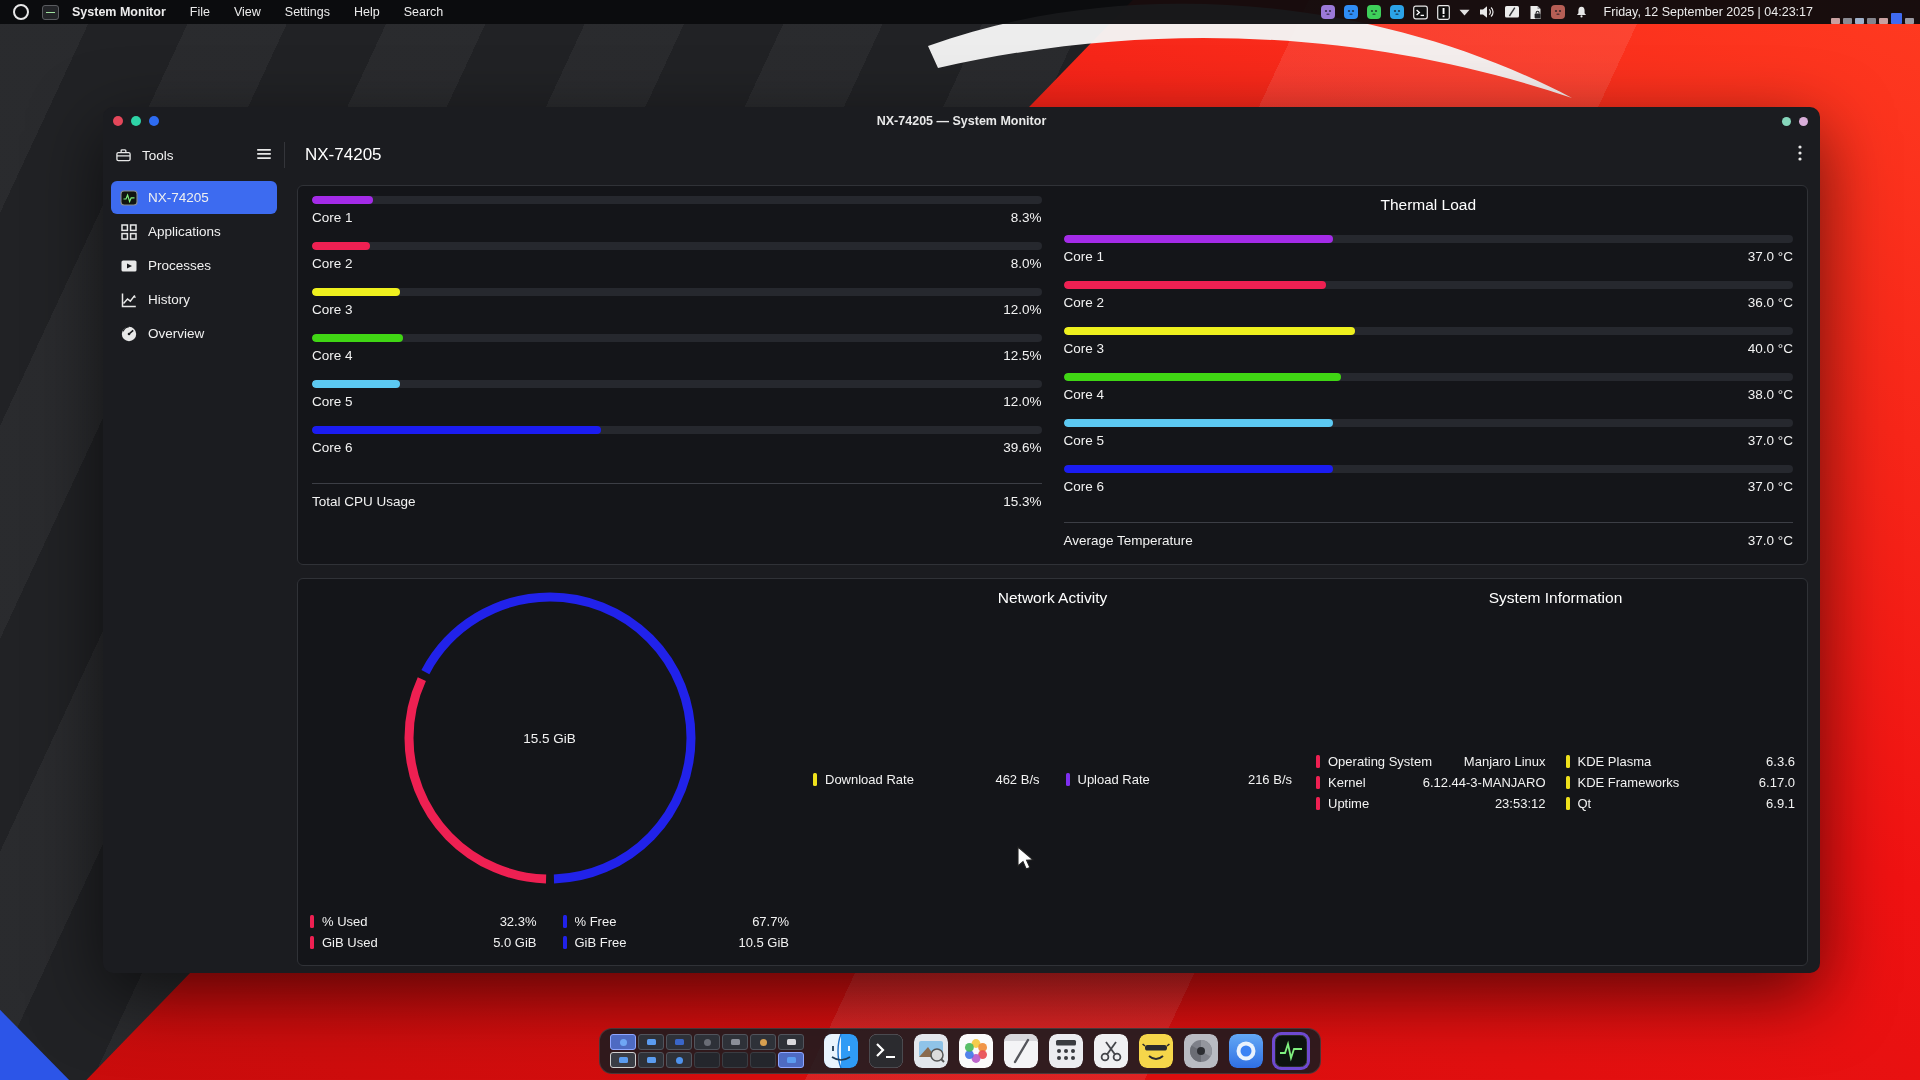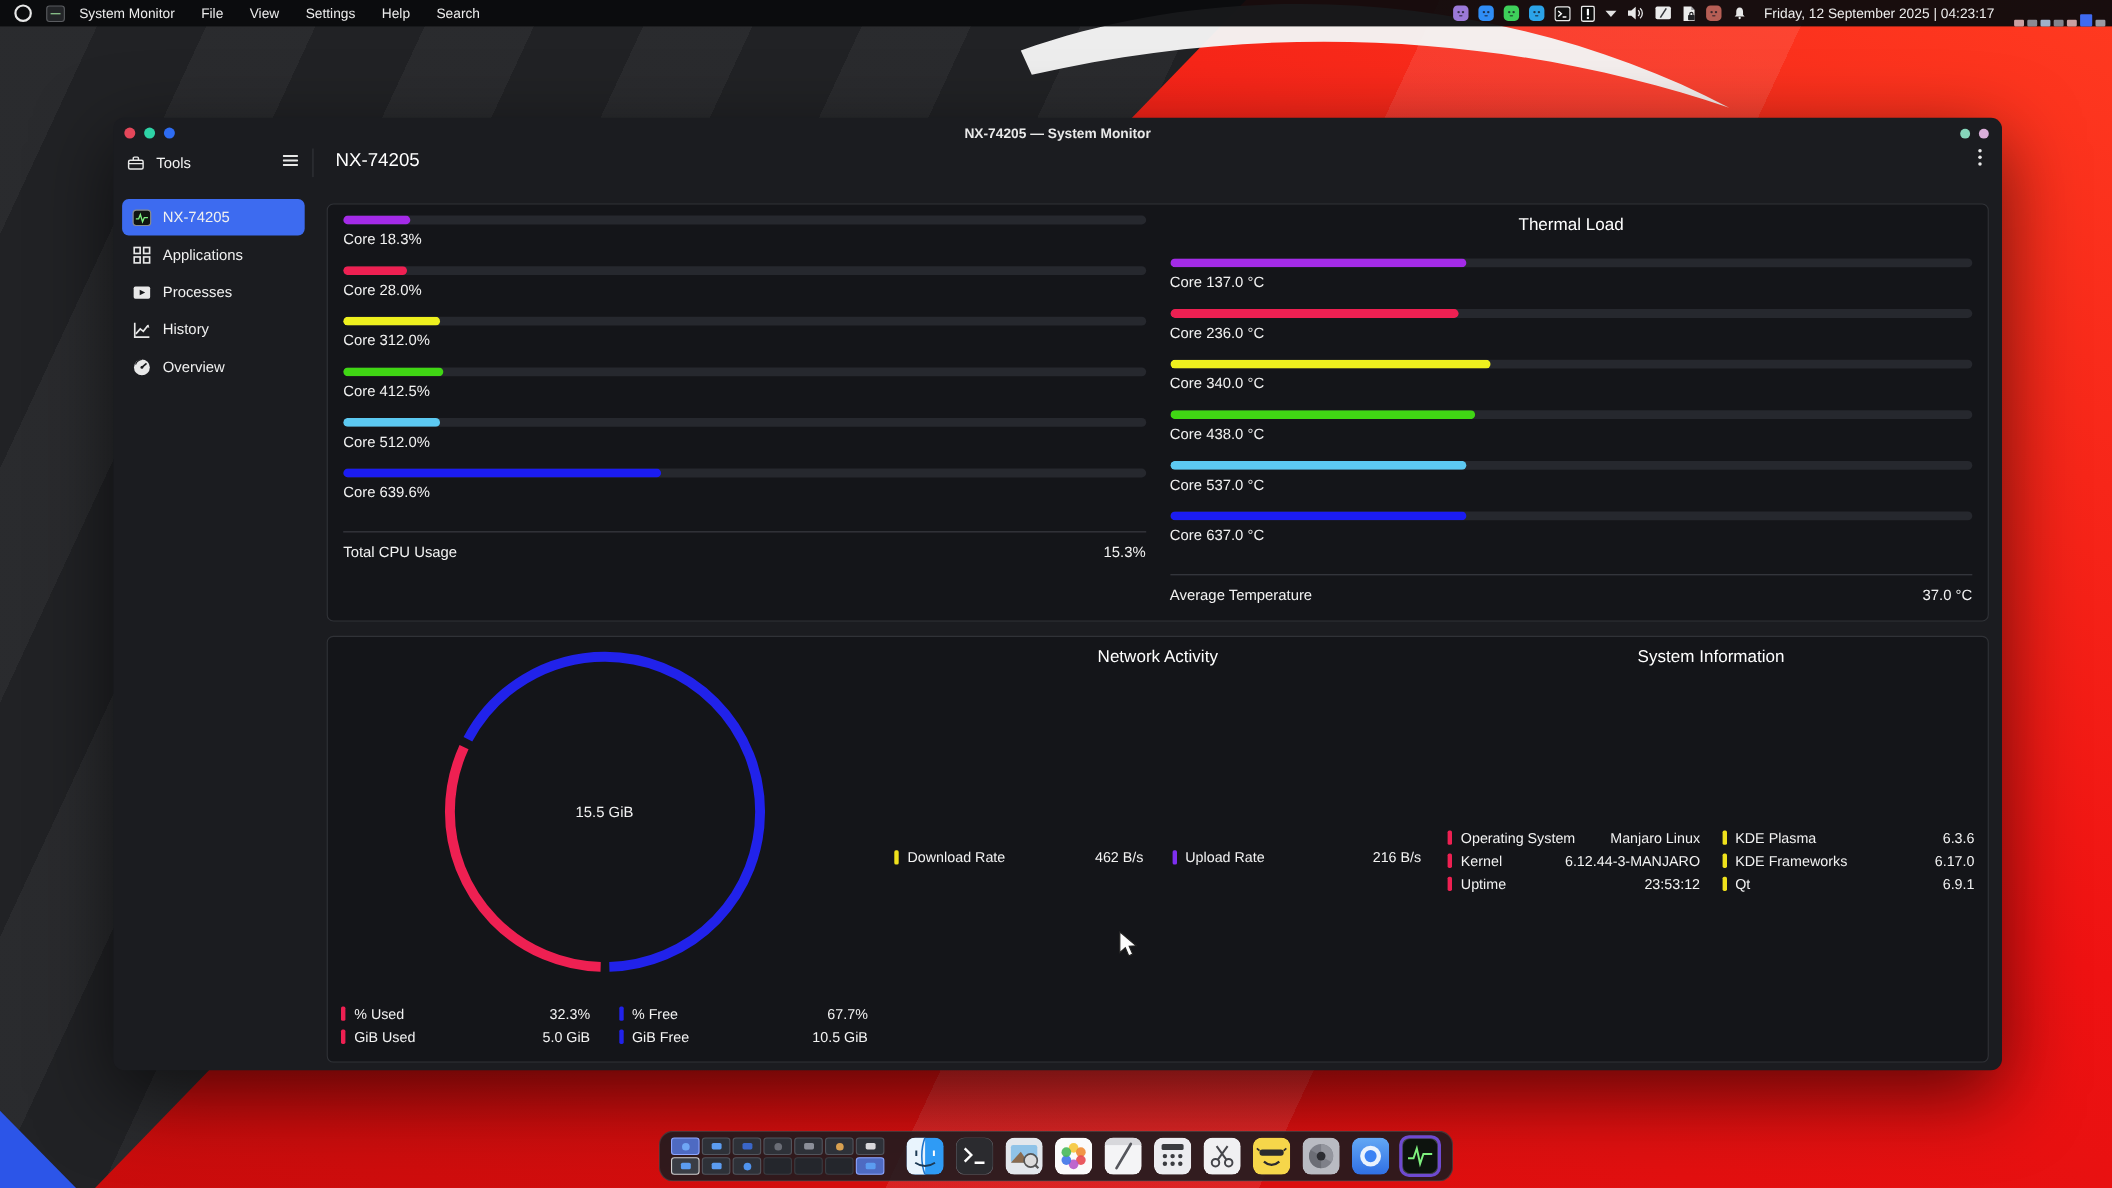--- a/index.html
+++ b/index.html
@@ -19,42 +19,42 @@
   .swoosh{position:absolute;top:0;left:0;z-index:1;}
   
   .menubar{position:absolute;top:0;left:0;right:0;height:24px;z-index:40;
     background:rgba(10,11,13,.94);display:flex;align-items:center;
     padding:0 6px 0 8px;font-size:12.5px;color:#ececec;}
   .mb-logo-ring{width:12px;height:12px;border:2.2px solid #e8e8e8;border-radius:50%;
     margin:0 13px 0 5px;flex:0 0 auto;}
   .mb-appicon{width:15px;height:13px;background:#232528;border:1px solid #5a5c60;
     border-radius:3px;margin-right:13px;position:relative;flex:0 0 auto;}
   .mb-appicon i{position:absolute;left:3px;right:3px;top:6px;height:1.5px;background:#9fe09f;}
-  .mb-appname{font-weight:400;margin-right:24px;white-space:nowrap;}
+  .mb-appname{font-weight:700;margin-right:24px;white-space:nowrap;}
   .mb-menus{display:flex;gap:24px;}
   .mb-menus span{cursor:default;}
   .mb-right{margin-left:auto;display:flex;align-items:center;gap:10px;height:100%;}
   .tray{display:flex;align-items:center;gap:9px;}
   .tray .app-sq{width:14px;height:14px;border-radius:4px;position:relative;}
   .tray svg{display:block;}
   .clock{margin:0 8px 0 6px;white-space:nowrap;font-size:12.5px;}
   .mini-pager{display:flex;align-items:flex-end;gap:3px;height:100%;padding-bottom:1px;}
   .mini-pager i{display:block;width:9px;height:6px;border-radius:1px;}
   .mini-pager i.tall{width:11px;height:11px;}
   
   .window{position:absolute;left:103px;top:107px;width:1717px;height:866px;z-index:10;
     background:#1b1c20;border-radius:10px;box-shadow:0 22px 70px rgba(0,0,0,.6);
     overflow:hidden;display:flex;flex-direction:column;}
   .titlebar{height:28px;position:relative;display:flex;align-items:center;flex:0 0 auto;}
   .tl-dots{position:absolute;left:10px;top:0;bottom:0;display:flex;align-items:center;gap:8px;}
   .dot{width:10px;height:10px;border-radius:50%;}
   .win-title{margin:0 auto;font-size:12.5px;font-weight:700;color:#e9e9e9;}
   .tr-dots{position:absolute;right:12px;top:0;bottom:0;display:flex;align-items:center;gap:8px;}
   .tr-dots .dot{width:9px;height:9px;}
-  .chrome-row{height:40px;display:flex;align-items:flex-start;flex:0 0 auto;}
+  .chrome-row{height:40px;display:flex;align-items:center;flex:0 0 auto;}
   .side-head{width:182px;flex:0 0 auto;display:flex;align-items:center;padding:0 12px;box-sizing:border-box;
     border-right:1px solid #34353a;height:26px;}
   .side-head .lbl{font-size:13.5px;margin-left:10px;}
   .side-head .burger{margin-left:auto;}
   .main-head{flex:1;display:flex;align-items:center;padding:0 18px 0 20px;}
   .page-title{font-size:17px;color:#fff;}
   .kebab{margin-left:auto;}
   .body-row{flex:1;display:flex;min-height:0;}
   .sidebar{width:182px;flex:0 0 auto;padding:6px 8px;box-sizing:border-box;}
   .side-item{display:flex;align-items:center;gap:10px;height:33px;border-radius:6px;
@@ -64,21 +64,21 @@
   .main{flex:1;position:relative;min-width:0;}
   .panel{position:absolute;left:12px;right:12px;background:#141519;
     border:1px solid #303237;border-radius:6px;box-sizing:border-box;}
   .panel.top{top:10px;height:380px;}
   .panel.bot{top:403px;height:388px;}
   .panel-title{font-size:15.5px;font-weight:400;text-align:center;margin:0 0 21px;color:#fff;}
   .gauge-cols{display:flex;gap:22px;padding:10px 14px 0;height:100%;box-sizing:border-box;}
   .g-col{flex:1;min-width:0;display:flex;flex-direction:column;}
   .bar{height:8px;background:#26282e;border-radius:4px;overflow:hidden;}
   .fill{height:100%;border-radius:4px;}
-  .lr{display:flex;margin-top:6px;margin-bottom:17px;font-size:13.5px;}
+  .lr{display:flex;justify-content:space-between;margin-top:6px;margin-bottom:17px;font-size:13.5px;}
   .total{display:flex;justify-content:space-between;border-top:1px solid #3c3e45;
     margin-top:11px;padding-top:10px;font-size:13.5px;}
   .bottom-cols{display:flex;height:100%;box-sizing:border-box;}
   .b-col{flex:1;min-width:0;padding:10px 12px 12px;display:flex;flex-direction:column;box-sizing:border-box;}
   .donut-wrap{width:294px;height:294px;margin:2px auto 0;position:relative;flex:0 0 auto;}
   .donut-center{position:absolute;inset:0;display:flex;align-items:center;justify-content:center;font-size:13.5px;}
   .legend-grid{display:grid;grid-template-columns:1fr 1fr;column-gap:26px;margin-top:auto;}
   .leg-item{display:flex;align-items:center;height:21px;font-size:13px;min-width:0;}
   .marker{width:4px;height:13px;border-radius:1.5px;margin-right:8px;flex:0 0 auto;}
   .leg-val{margin-left:auto;white-space:nowrap;}

